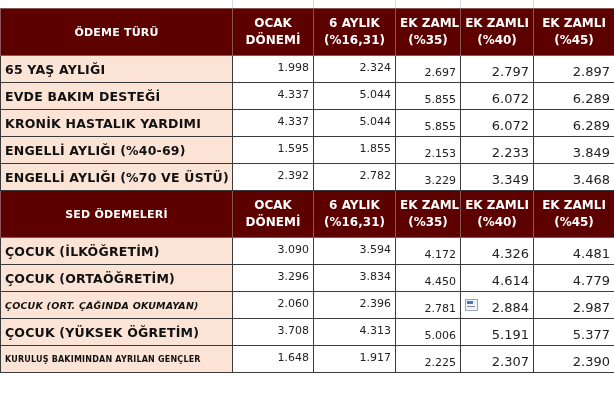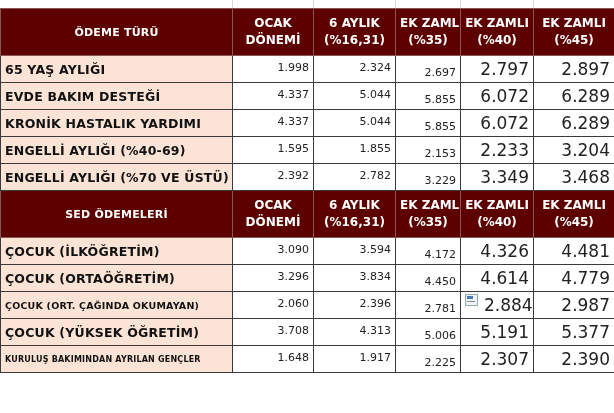--- a/index.html
+++ b/index.html
@@ -4,27 +4,27 @@
 <style>
   html, body { margin:0; padding:0; background:#ffffff; }
   body { width:614px; height:413px; overflow:hidden; position:relative; font-family:"DejaVu Sans", sans-serif; }
   .grid-top { position:absolute; left:0; top:0; width:614px; height:8px; background:#fff; }
   .gl { position:absolute; top:0; height:8px; width:1px; background:#d9d9d9; }
   table { position:absolute; left:0; top:8px; border-collapse:collapse; table-layout:fixed; width:614px; }
   td { border:1px solid #3a3a3a; padding:0 4px; height:27px; box-sizing:border-box; white-space:nowrap; overflow:hidden; }
   tr.hdr td { background:#5c0000; color:#ffffff; font-weight:bold; height:47px; text-align:center; font-size:12px; line-height:17px; border-color:#8a5555; }
   tr.hdr td.lbl { text-align:center; font-size:11px; }
   td.lbl { background:#fbe3d6; color:#111; font-weight:bold; font-size:11.5px; letter-spacing:0.2px; }
-  td.lbl.small { font-size:9.5px; }
+  td.lbl.small { font-size:9.5px;font-style:italic; }
   td.lbl.tiny { font-size:8px; }
   td.lbl.big { font-size:12.5px; }
   td.num { background:#ffffff; color:#222; text-align:right; font-size:11.5px; vertical-align:middle; }
   td.num.c2, td.num.c3 { vertical-align:top; padding-top:5px; font-size:11px;margin-left:14px; }
   td.num.c4 { vertical-align:bottom; padding-bottom:3px; font-size:11px; }
-  td.num.c5, td.num.c6 { font-size:17px; vertical-align:bottom; padding-bottom:3px; }
+  td.num.c5, td.num.c6 { font-size:13px; vertical-align:bottom; padding-bottom:3px; }
   .paste-icon { display:inline-block; width:11px; height:10px; border:1px solid #9aa; background:#eef3f8; vertical-align:top; margin-right:6px; position:relative; float:left; margin-top:-1px; }
   .paste-icon:before { content:""; position:absolute; left:1px; top:1px; width:6px; height:3px; background:#4a78b8; }
   .paste-icon:after { content:""; position:absolute; left:1px; top:6px; width:8px; height:1px; background:#889; }
 </style>
 </head>
 <body>
 
 <div class="grid-top">
   <div class="gl" style="left:232px"></div>
   <div class="gl" style="left:313px"></div>
@@ -76,21 +76,21 @@
       <td class="num c4">5.855</td>
       <td class="num c5">6.072</td>
       <td class="num c6">6.289</td>
     </tr>
     <tr>
       <td class="lbl big">ENGELLİ AYLIĞI (%40-69)</td>
       <td class="num c2">1.595</td>
       <td class="num c3">1.855</td>
       <td class="num c4">2.153</td>
       <td class="num c5">2.233</td>
-      <td class="num c6">3.204</td>
+      <td class="num c6">3.849</td>
     </tr>
     <tr>
       <td class="lbl big">ENGELLİ AYLIĞI (%70 VE ÜSTÜ)</td>
       <td class="num c2">2.392</td>
       <td class="num c3">2.782</td>
       <td class="num c4">3.229</td>
       <td class="num c5">3.349</td>
       <td class="num c6">3.468</td>
     </tr>
 

